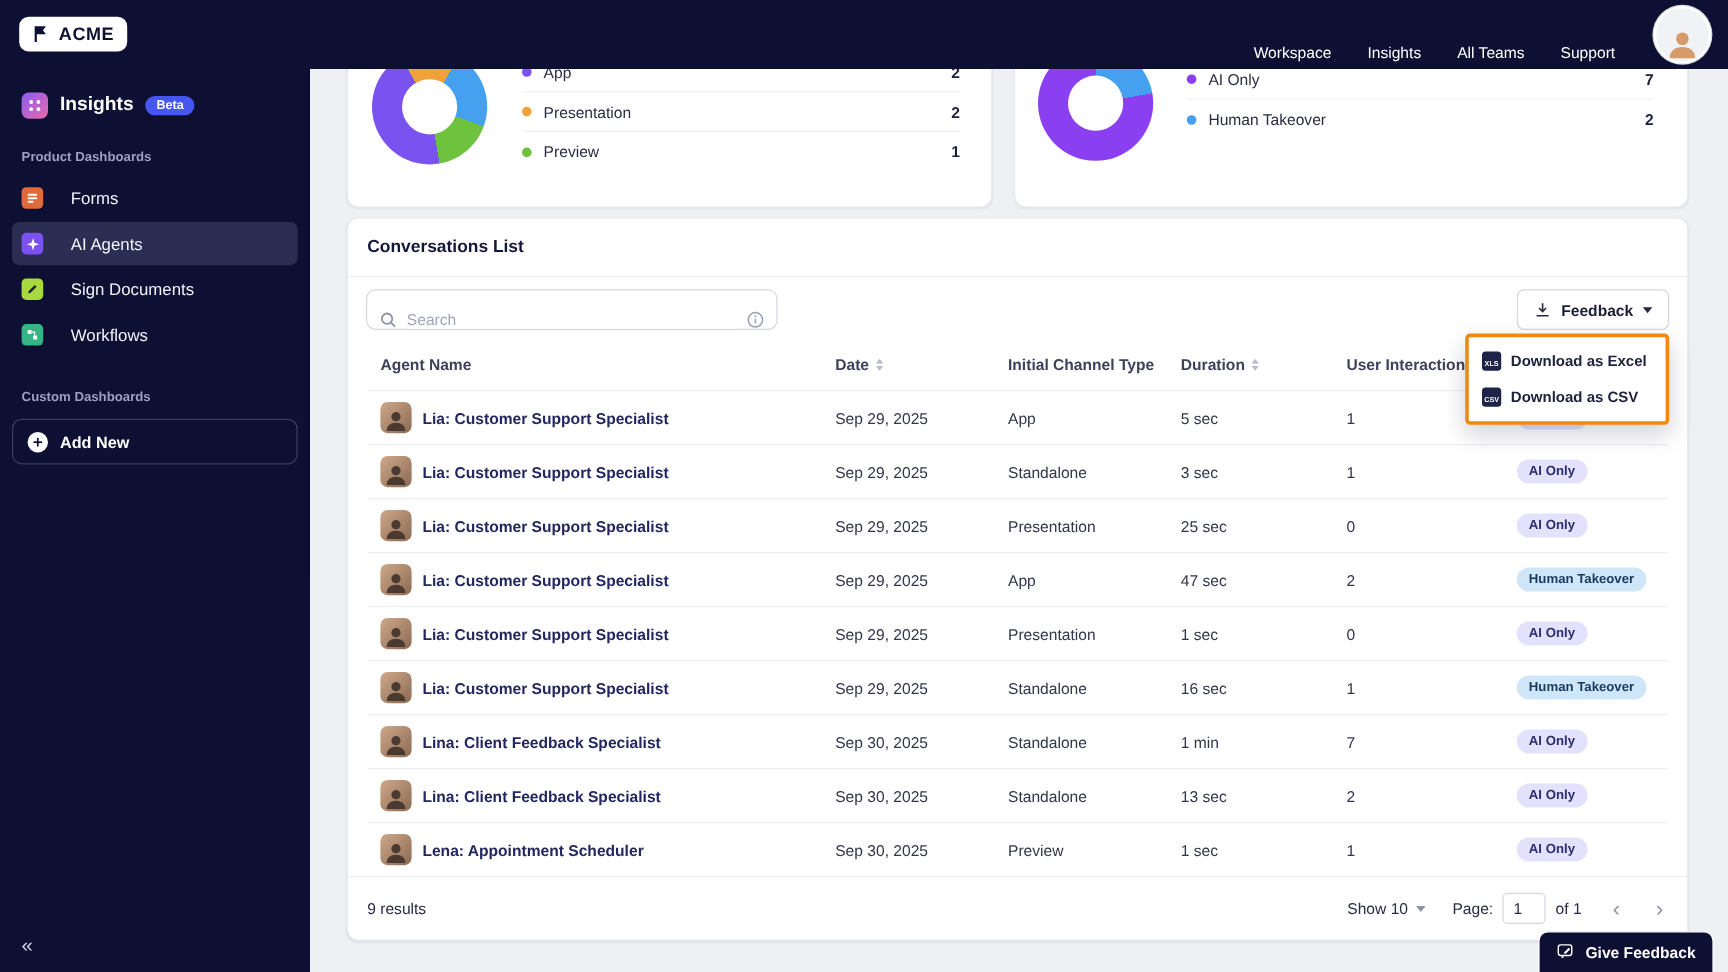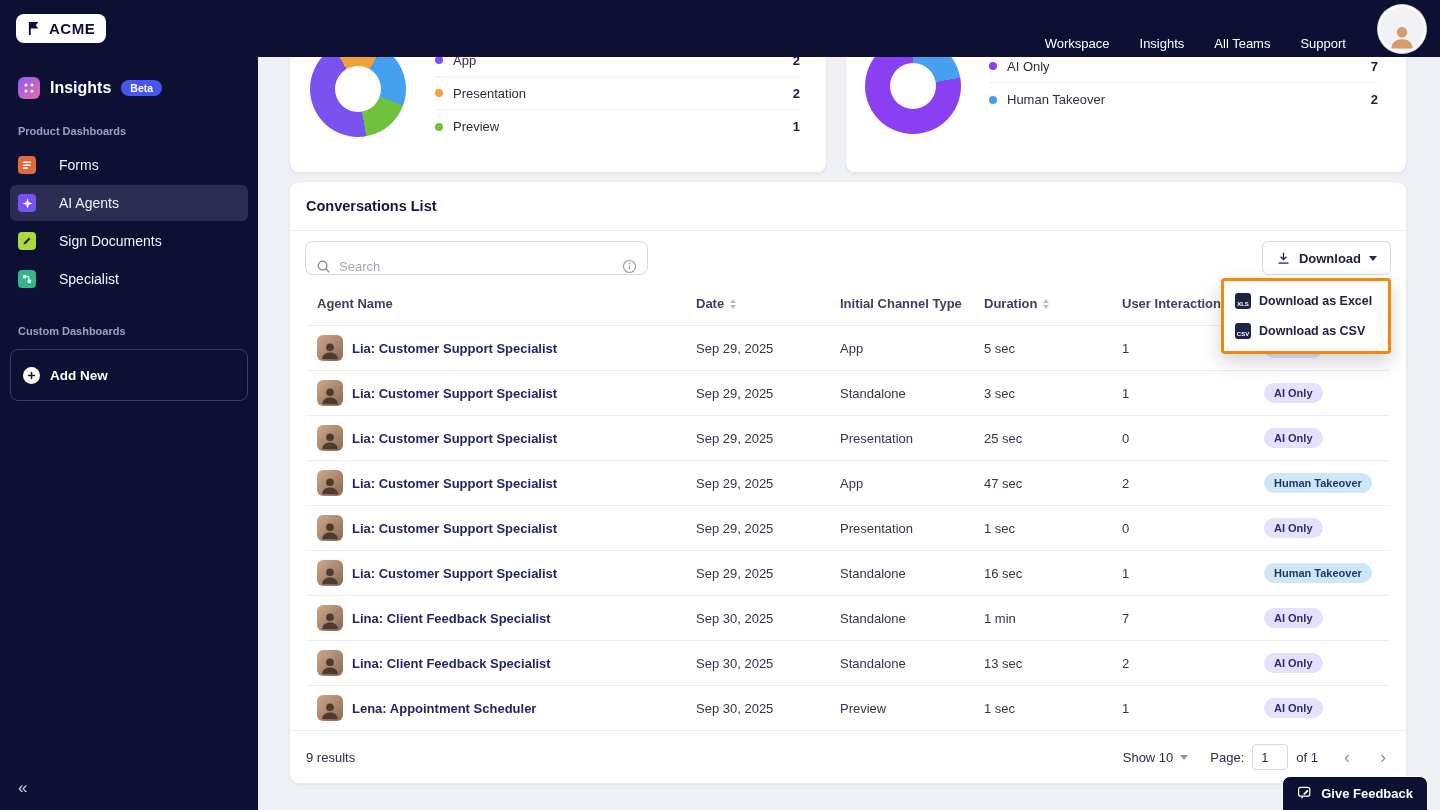--- a/index.html
+++ b/index.html
@@ -18,21 +18,21 @@
   .app-row { display:flex; align-items:center; gap:10px; padding:0 18px; margin-bottom:26px; }
   .app-icon { width:22px; height:22px; border-radius:6px; background:linear-gradient(135deg,#8a5cf5,#e86aa7); display:flex; align-items:center; justify-content:center; }
   .app-title { color:#fff; font-size:16px; font-weight:700; }
   .beta { background:#4557f0; color:#fff; font-size:10.5px; font-weight:700; padding:2px 9px; border-radius:10px; }
   .sec-label { color:#9ca0c0; font-size:11px; font-weight:600; padding:0 18px; margin:0 0 10px; }
   .sec-label.second { margin-top:28px; }
   .side-item { display:flex; align-items:center; gap:23px; margin:2px 10px; padding:9px 8px; border-radius:6px; cursor:pointer; }
   .side-item.active { background:#2b2e52; }
   .nav-icon { width:18px; height:18px; border-radius:4px; display:flex; align-items:center; justify-content:center; flex:0 0 18px; }
   .side-label { color:#f2f3fa; font-size:14px; }
-  .add-new { margin:12px 10px 0; border:1px solid #3a3d63; border-radius:8px; height:52px; display:flex; align-items:center; gap:10px; padding:0 12px; cursor:pointer; }
+  .add-new { margin:12px 10px 0; border:1px solid #3a3d63; border-radius:8px; height:38px; display:flex; align-items:center; gap:10px; padding:0 12px; cursor:pointer; }
   .plus-ic { width:17px; height:17px; border-radius:50%; background:#fff; display:flex; align-items:center; justify-content:center; }
   .add-label { color:#fff; font-size:13.5px; font-weight:600; }
   .collapse { position:absolute; left:18px; bottom:12px; color:#cfd2e8; font-size:17px; cursor:pointer; }
 
   
   .main { position:absolute; top:57px; left:258px; right:0; bottom:0; padding:0 33px 0 31px; z-index:1; }
   .card { background:#fff; border:1px solid #e8e9f0; border-radius:10px; box-shadow:0 1px 2px rgba(20,20,40,.06); }
   .top-cards { display:flex; gap:18px; margin-top:-60px; }
   .chart-card { height:176px; position:relative; overflow:hidden; }
   .chart-card.c1 { width:538px; }
@@ -171,21 +171,21 @@
 
 
   <div class="side-item">
     <span class="nav-icon" style="background: rgb(53, 181, 134);">
       <svg width="10" height="10" viewBox="0 0 10 10">
           <rect x="1" y="1" width="3.4" height="3.4" rx=".8" fill="#fff"></rect>
           <rect x="5.6" y="5.6" width="3.4" height="3.4" rx=".8" fill="#fff"></rect>
           <path d="M4.4 2.7h2.4v2.9" stroke="#fff" stroke-width="1" fill="none"></path>
         </svg>
     </span>
-    <span class="side-label">Specialist</span>
+    <span class="side-label">Workflows</span>
   </div>
 
   <div class="sec-label second">Custom Dashboards</div>
 
   <div class="add-new">
     <span class="plus-ic">
       <svg width="9" height="9" viewBox="0 0 10 10">
           <rect x="4.2" y="1" width="1.6" height="8" fill="#0d1033"></rect>
           <rect x="1" y="4.2" width="8" height="1.6" fill="#0d1033"></rect>
         </svg>
@@ -255,21 +255,21 @@
             <circle cx="8" cy="8" r="6.4" stroke="#9aa0b5" stroke-width="1.3" fill="none"></circle>
             <rect x="7.3" y="7" width="1.4" height="4.2" fill="#9aa0b5"></rect>
             <circle cx="8" cy="4.9" r=".9" fill="#9aa0b5"></circle>
           </svg>
       </div>
       <button class="dl-btn">
         <svg width="15" height="15" viewBox="0 0 18 18">
             <path d="M9 2v8M5.5 6.8 9 10.3 12.5 6.8" stroke="#262a4a" stroke-width="1.6" fill="none"></path>
             <path d="M3 14.5h12" stroke="#262a4a" stroke-width="1.6"></path>
           </svg>
-        <span>Download</span>
+        <span>Feedback</span>
         <span class="caret"></span>
       </button>
     </div>
 
     <div class="dl-menu" style="border-color: rgb(242, 137, 15);">
       <div class="dl-item">
         <span class="file-ic">XLS</span>
         <span>Download as Excel</span>
       </div>
       <div class="dl-item">

